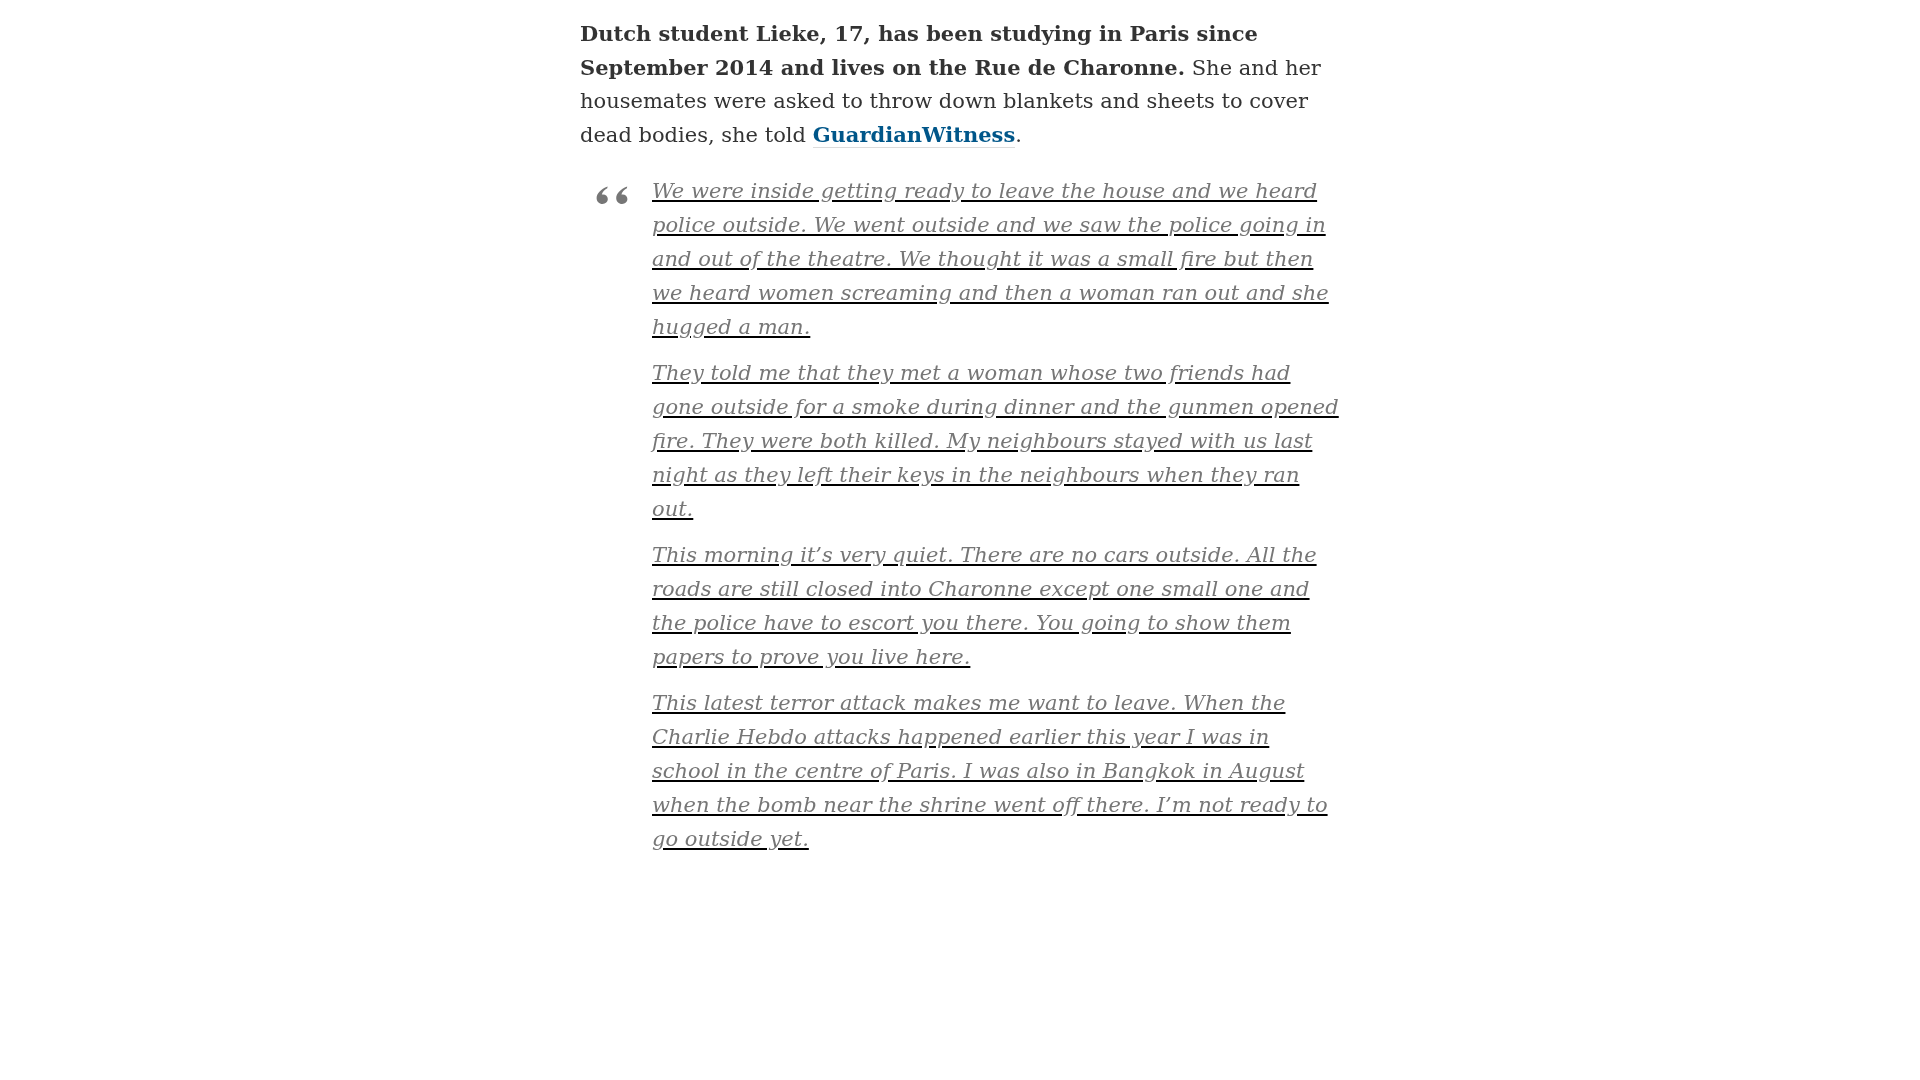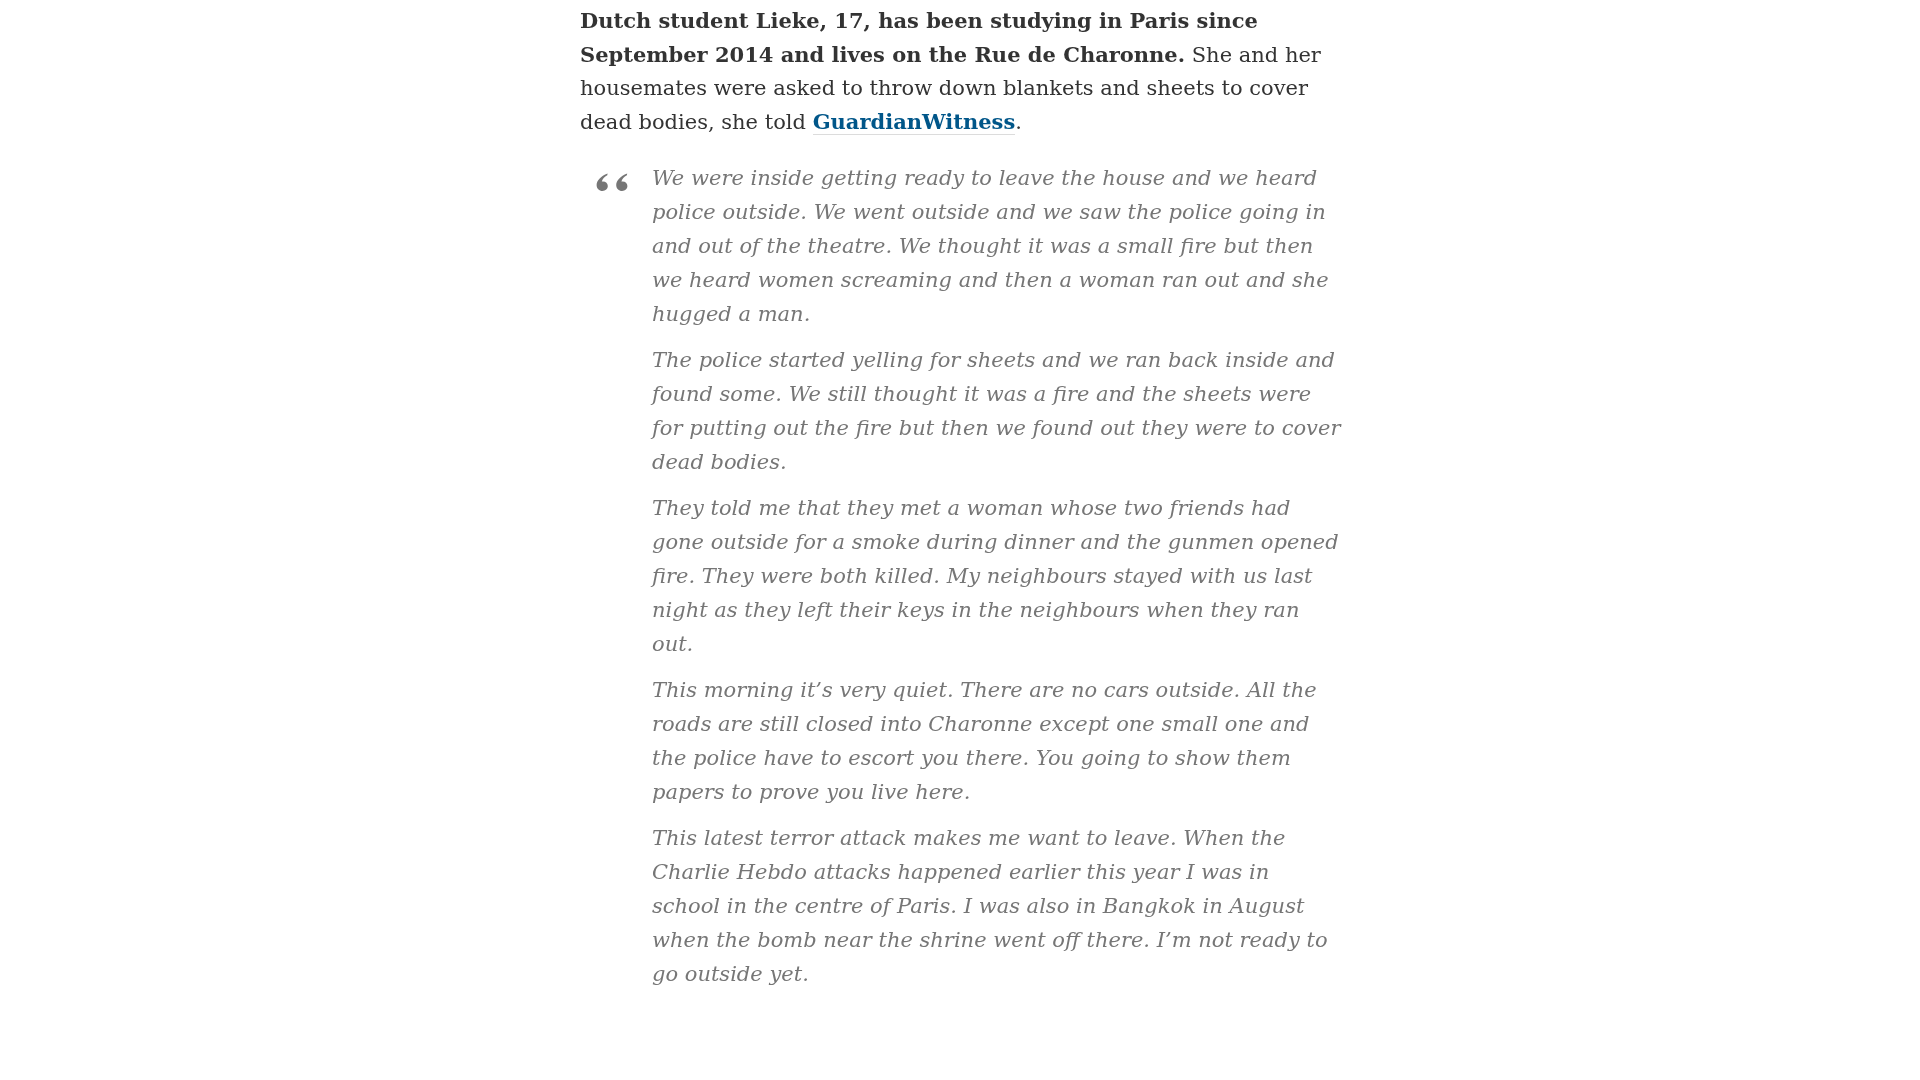--- a/index.html
+++ b/index.html
@@ -21,37 +21,38 @@
     position: absolute;
     left: 580px;
     top: 0;
     width: 772px;
   }
   .intro {
     margin: 0;
     font-size: 21px;
     line-height: 33px;
     color: #333333;
-    padding-top: 4px;
+    padding-top: 17px;
   }
   .intro strong {
     font-weight: 700;
     color: #333333;
   }
   .witness-link {
     color: #005689;
     font-weight: 700;
     text-decoration: none;
     border-bottom: 1px solid #dcdcdc;
     cursor: pointer;
   }
   .quote-block {
     position: relative;
     margin: 22px 0 0 0;
     padding: 0 0 0 72px;
+    text-decoration: underline;
   }
   .quote-icon {
     position: absolute;
     left: 14px;
     top: 12px;
     width: 42px;
     height: 18px;
     display: block;
   }
   .quote-icon svg {
@@ -81,21 +82,20 @@
 
     <blockquote class="quote-block">
       <span class="quote-icon">
         <svg viewBox="0 0 42 18" xmlns="http://www.w3.org/2000/svg" fill="#767676" aria-hidden="true">
           <path d="M13.6 0.4 C6.6 3.2 2.6 7.4 2.6 12.0 c0 3.6 2.6 6.0 5.9 6.0 c3.0 0 5.3 -2.1 5.3 -4.9 c0 -2.7 -2.0 -4.6 -4.8 -4.6 c-0.4 0 -0.9 0.0 -1.2 0.1 c0.6 -2.5 2.6 -4.9 5.5 -6.4 L13.6 0.4 z"></path>
           <path d="M33.2 0.4 C26.2 3.2 22.2 7.4 22.2 12.0 c0 3.6 2.6 6.0 5.9 6.0 c3.0 0 5.3 -2.1 5.3 -4.9 c0 -2.7 -2.0 -4.6 -4.8 -4.6 c-0.4 0 -0.9 0.0 -1.2 0.1 c0.6 -2.5 2.6 -4.9 5.5 -6.4 L33.2 0.4 z"></path>
         </svg>
       </span>
       <div class="quote-paragraphs">
         <p>We were inside getting ready to leave the house and we heard police outside. We went outside and we saw the police going in and out of the theatre. We thought it was a small fire but then we heard women screaming and then a woman ran out and she hugged a man.</p>
-        <p>The police started yelling for sheets and we ran back inside and found some. We still thought it was a fire and the sheets were for putting out the fire but then we found out they were to cover dead bodies.</p>
         <p>They told me that they met a woman whose two friends had gone outside for a smoke during dinner and the gunmen opened fire. They were both killed. My neighbours stayed with us last night as they left their keys in the neighbours when they ran out.</p>
         <p>This morning it’s very quiet. There are no cars outside. All the roads are still closed into Charonne except one small one and the police have to escort you there. You going to show them papers to prove you live here.</p>
         <p>This latest terror attack makes me want to leave. When the Charlie Hebdo attacks happened earlier this year I was in school in the centre of Paris. I was also in Bangkok in August when the bomb near the shrine went off there. I’m not ready to go outside yet.</p>
       </div>
     </blockquote>
 
   </div>
 </div>
 
 </body></html>

